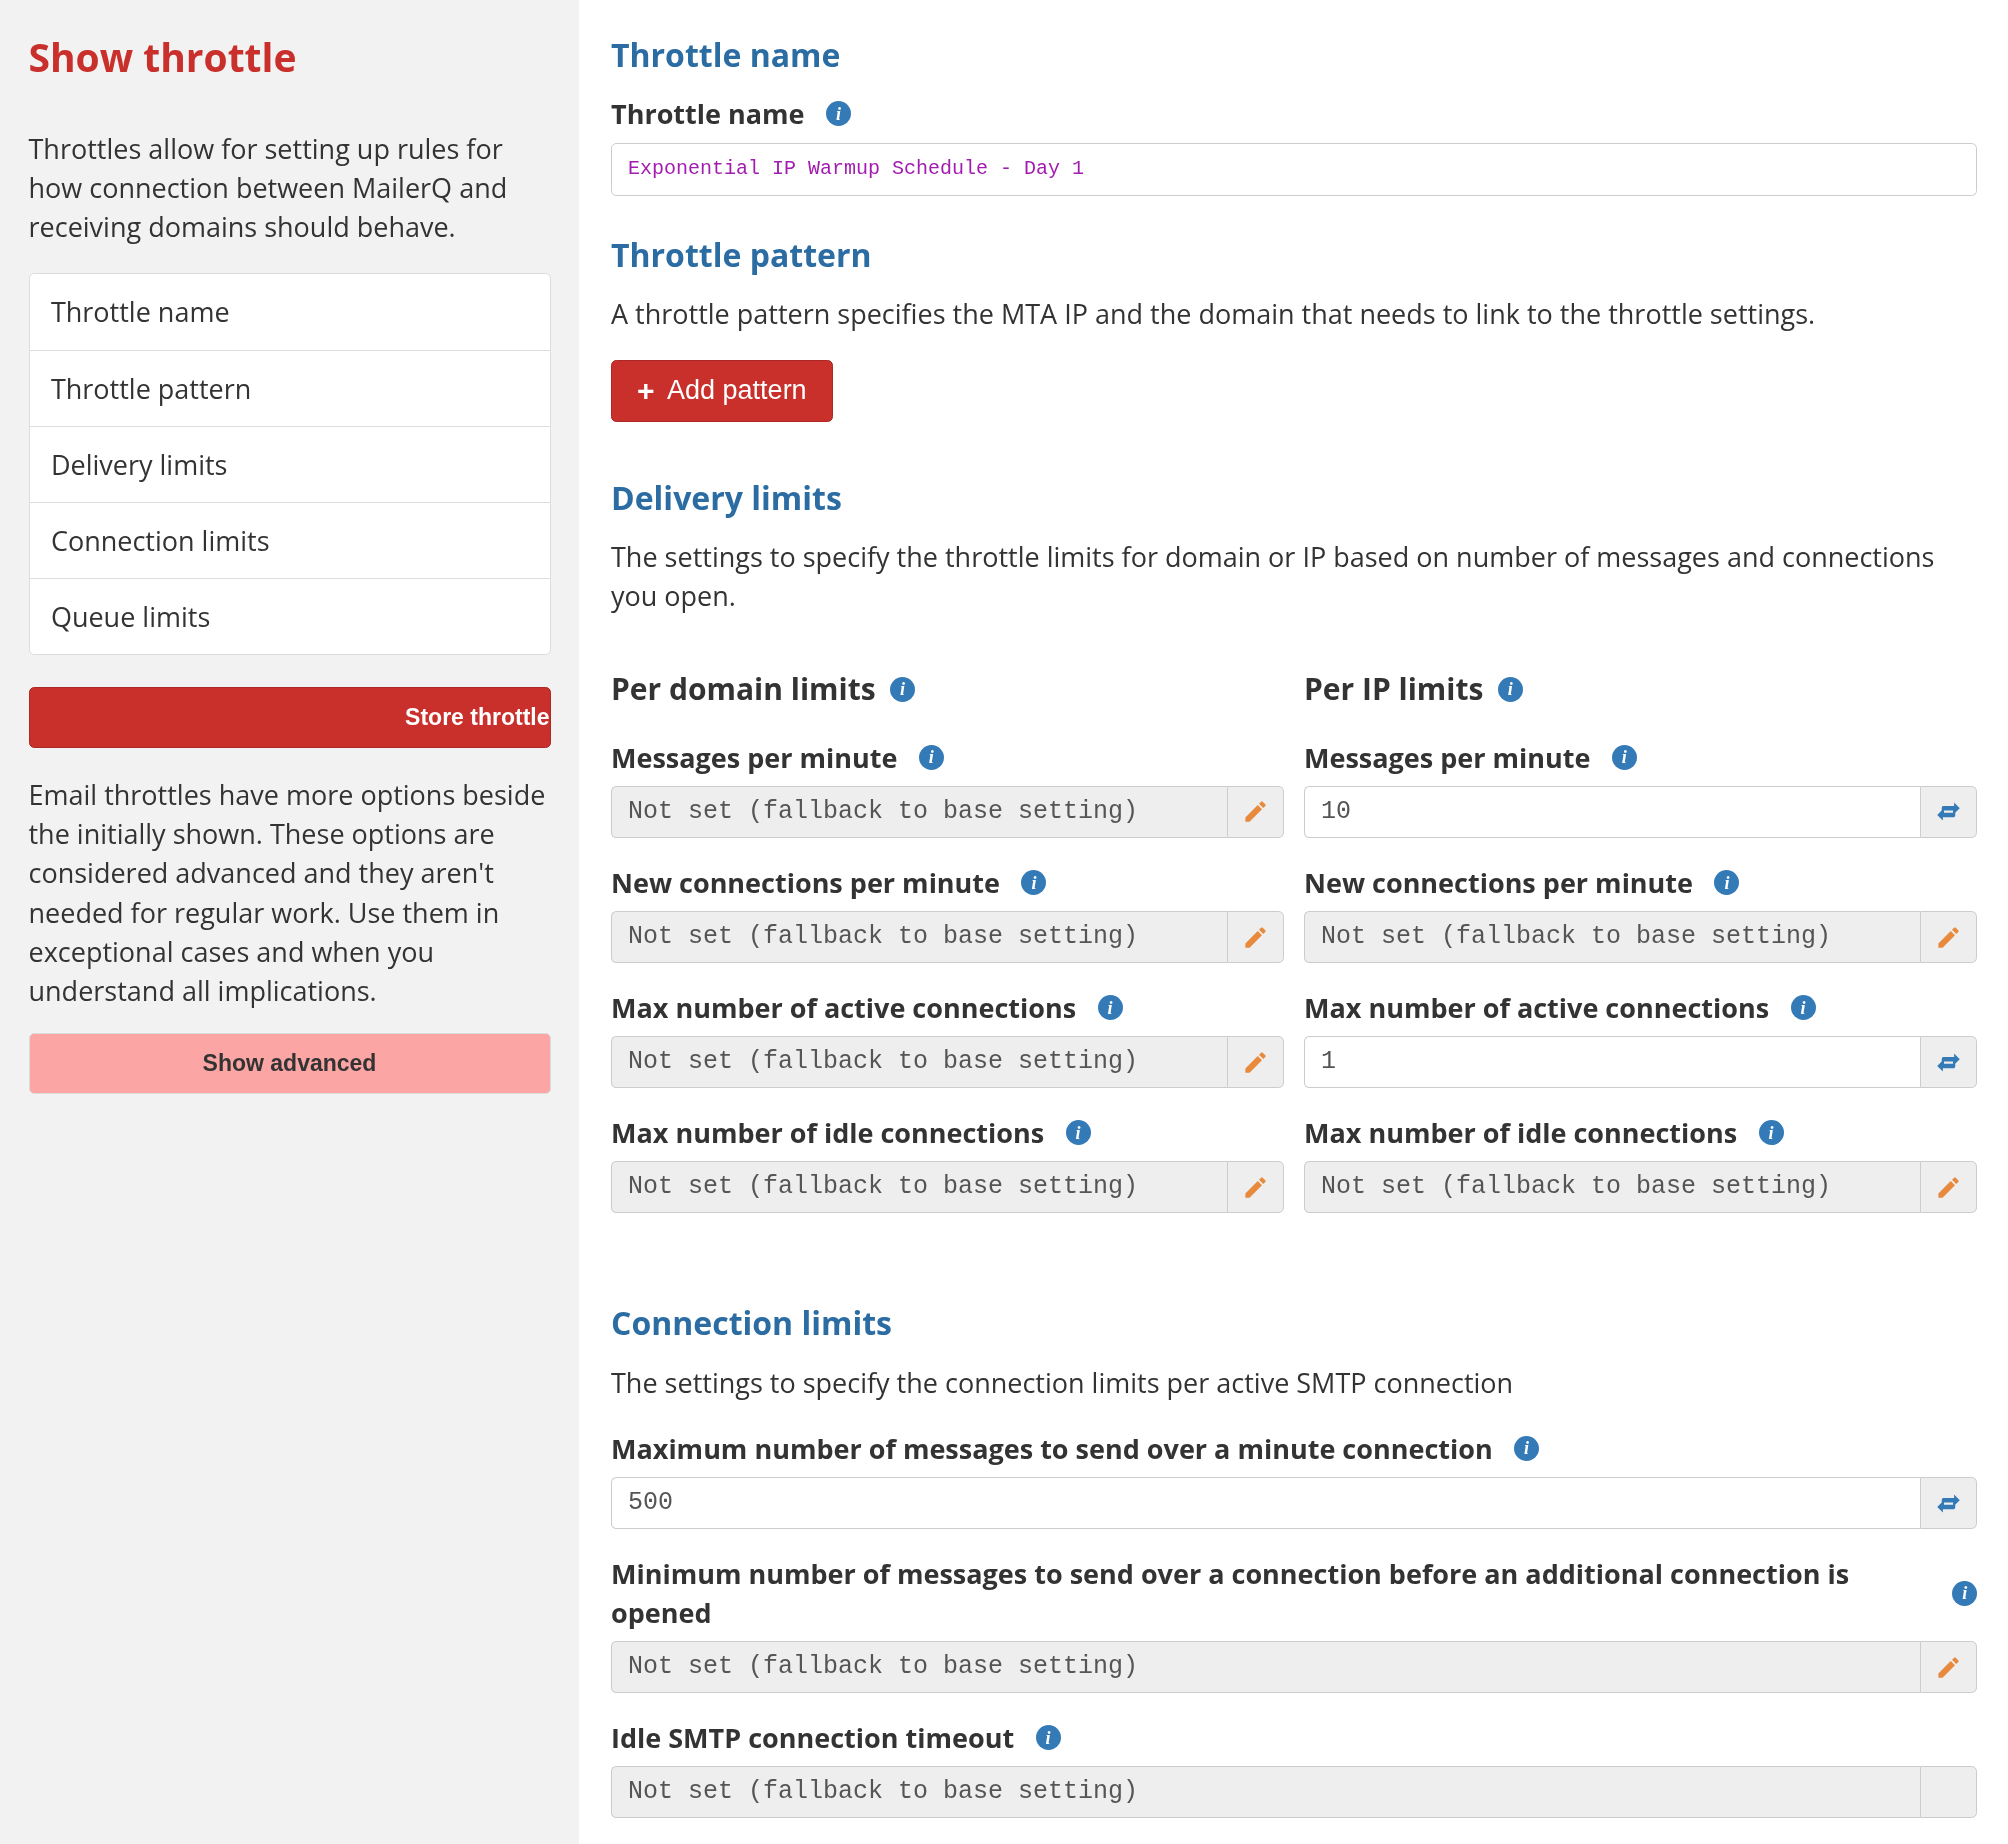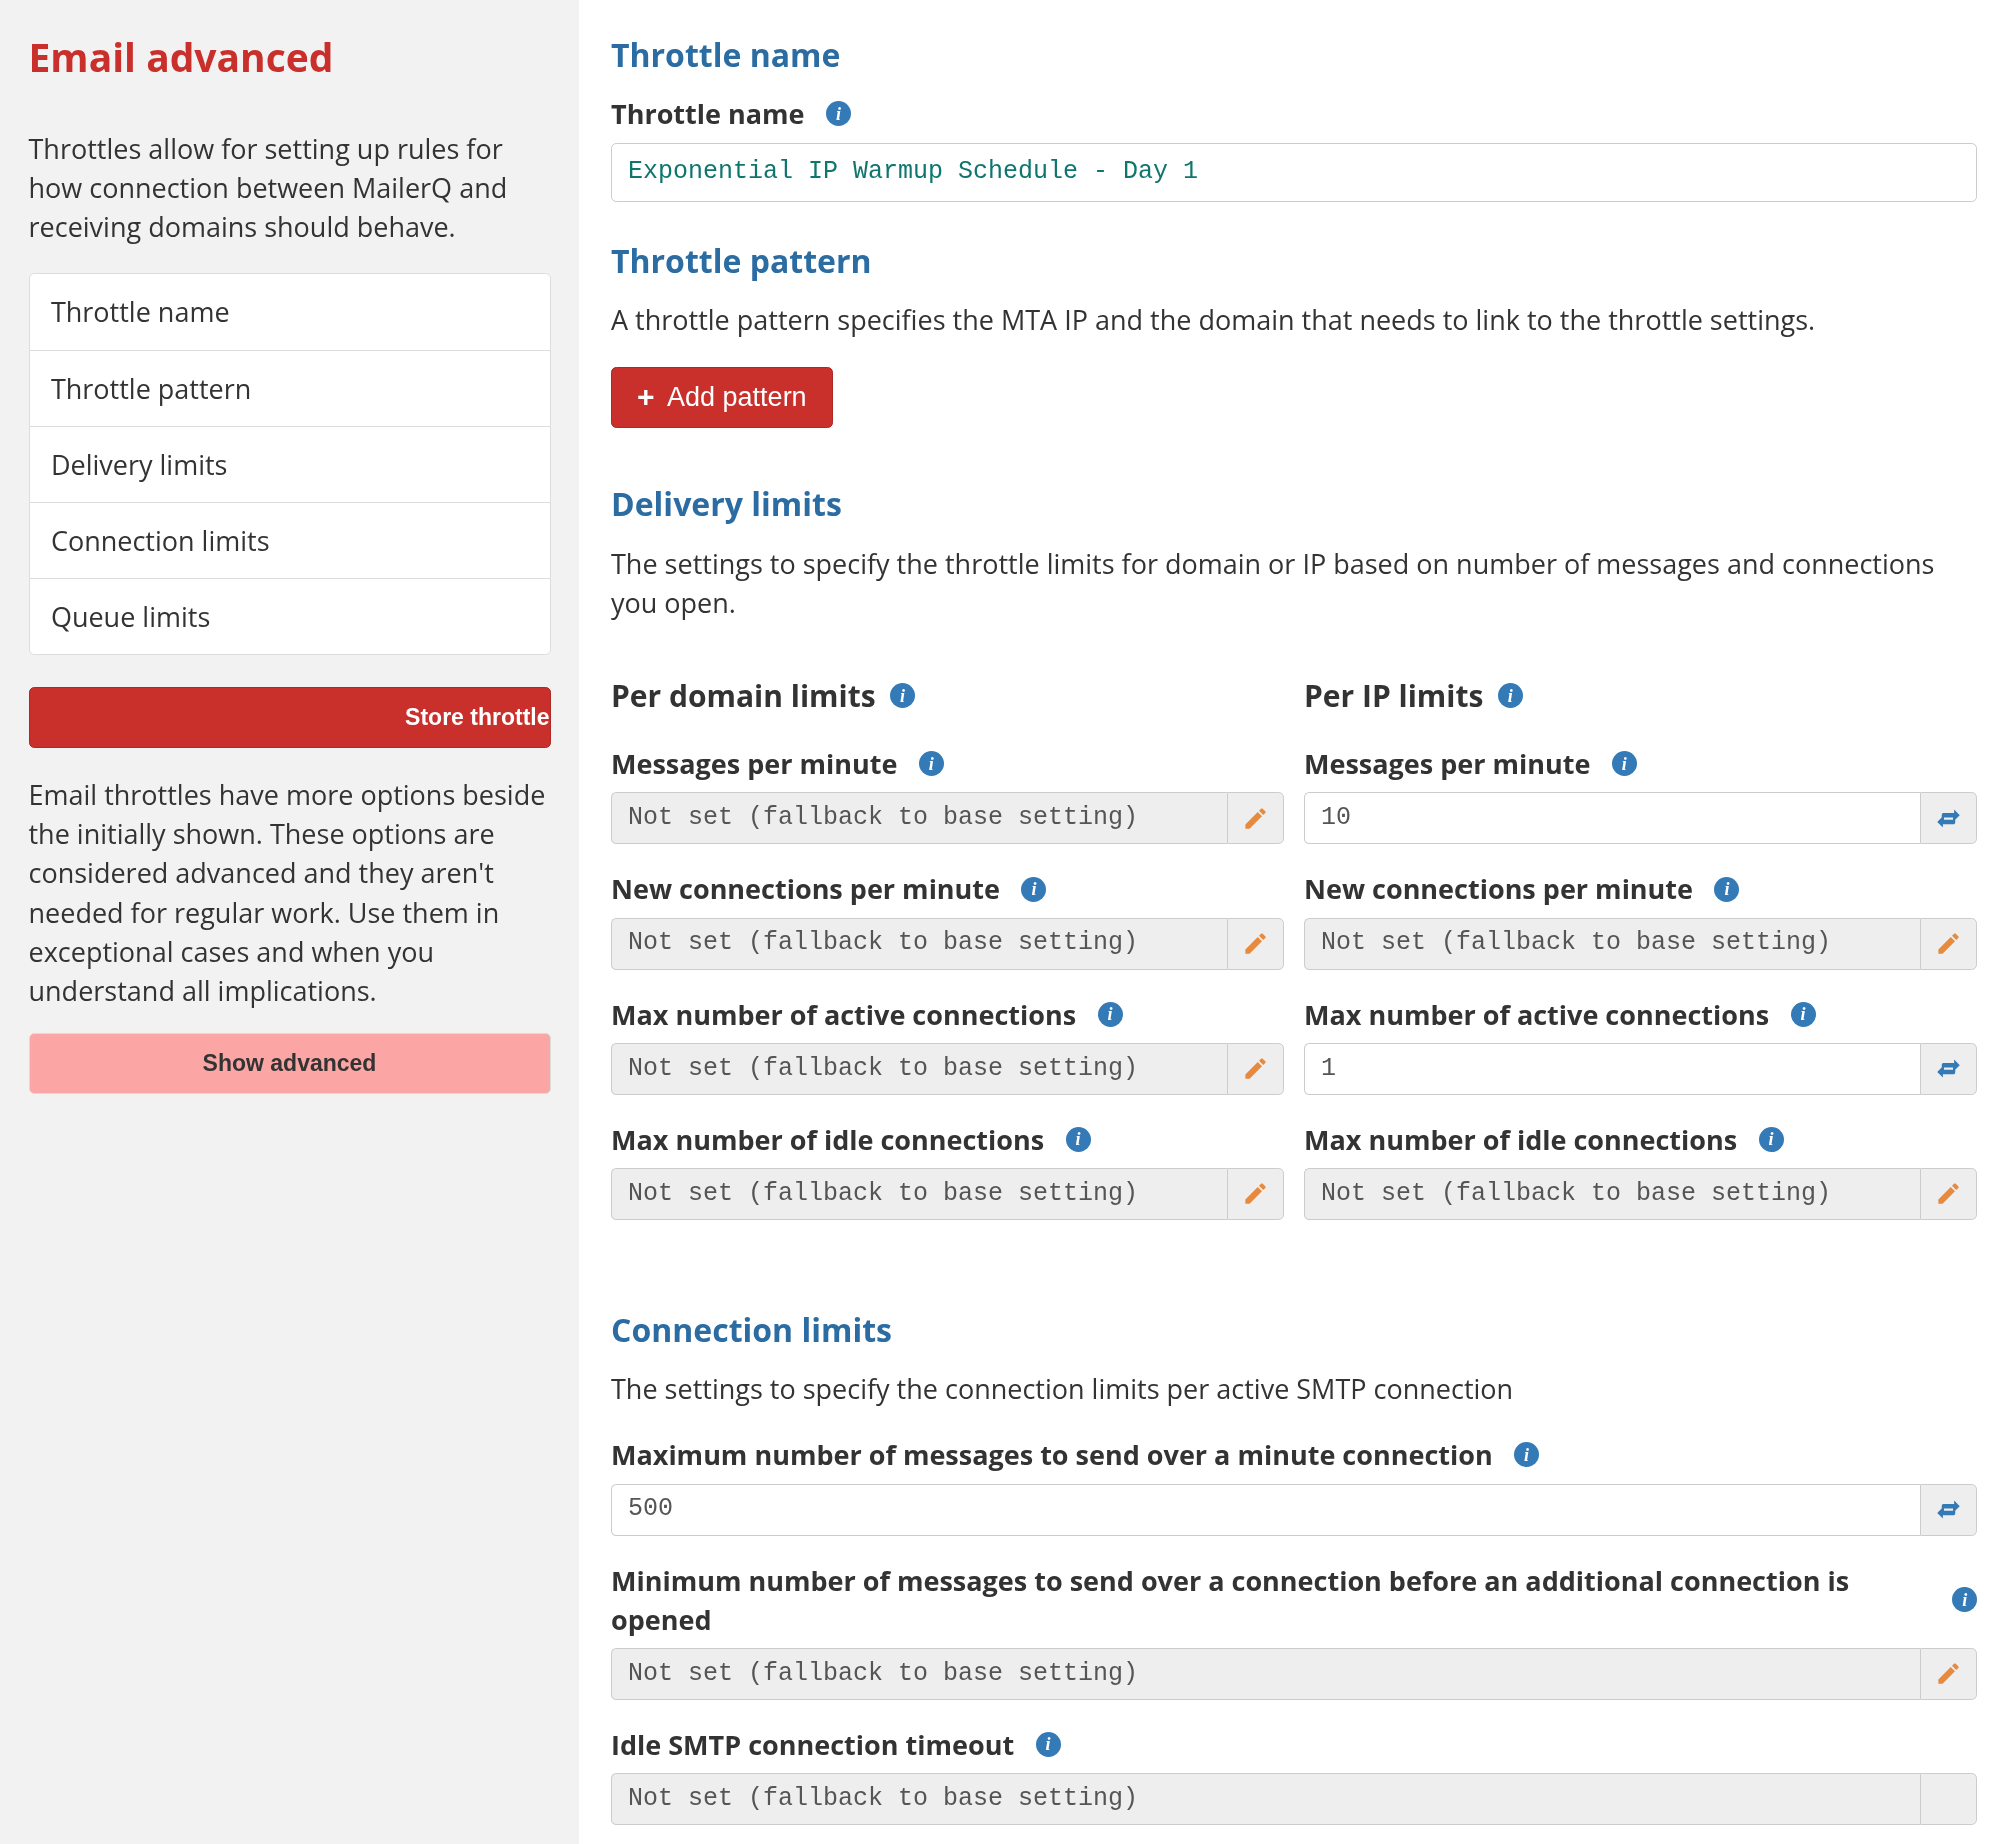--- a/index.html
+++ b/index.html
@@ -123,23 +123,23 @@
     font-weight: 700;
     font-size: 18px;
     line-height: 1;
   }
   .form-label .info-icon { margin-left: 1.8px; }
   .text-input {
     width: 100%;
     border: 0.9px solid #ccc;
     border-radius: 5.3px;
     padding: 12.5px 16px;
-    font-size: 25px;
+    font-size: 20px;
     font-family: Menlo, Consolas, "Courier New", monospace;
-    color: #0f766e;
+    color: #a21caf;
     background: #fff;
     line-height: 1.3;
   }
   .form-group { margin-bottom: 27px; }
   .btn-add {
     display: inline-flex;
     align-items: center;
     gap: 12.5px;
     background: #c9302c;
     color: #fff;
@@ -207,21 +207,21 @@
   .pencil-icon svg { width: 27px; height: 27px; }
   .repeat-icon svg { width: 27px; height: 27px; }
 
   .field-row { margin-bottom: 25px; }
 </style>
 </head>
 <body>
 
 <div class="page">
   <aside class="sidebar">
-    <h1>Email advanced</h1>
+    <h1>Show throttle</h1>
     <p class="intro">Throttles allow for setting up rules for how connection between MailerQ and receiving domains should behave.</p>
 
     <div class="nav">
       <div class="nav-item active">Throttle name</div>
       <div class="nav-item">Throttle pattern</div>
       <div class="nav-item">Delivery limits</div>
       <div class="nav-item">Connection limits</div>
       <div class="nav-item">Queue limits</div>
     </div>
 

